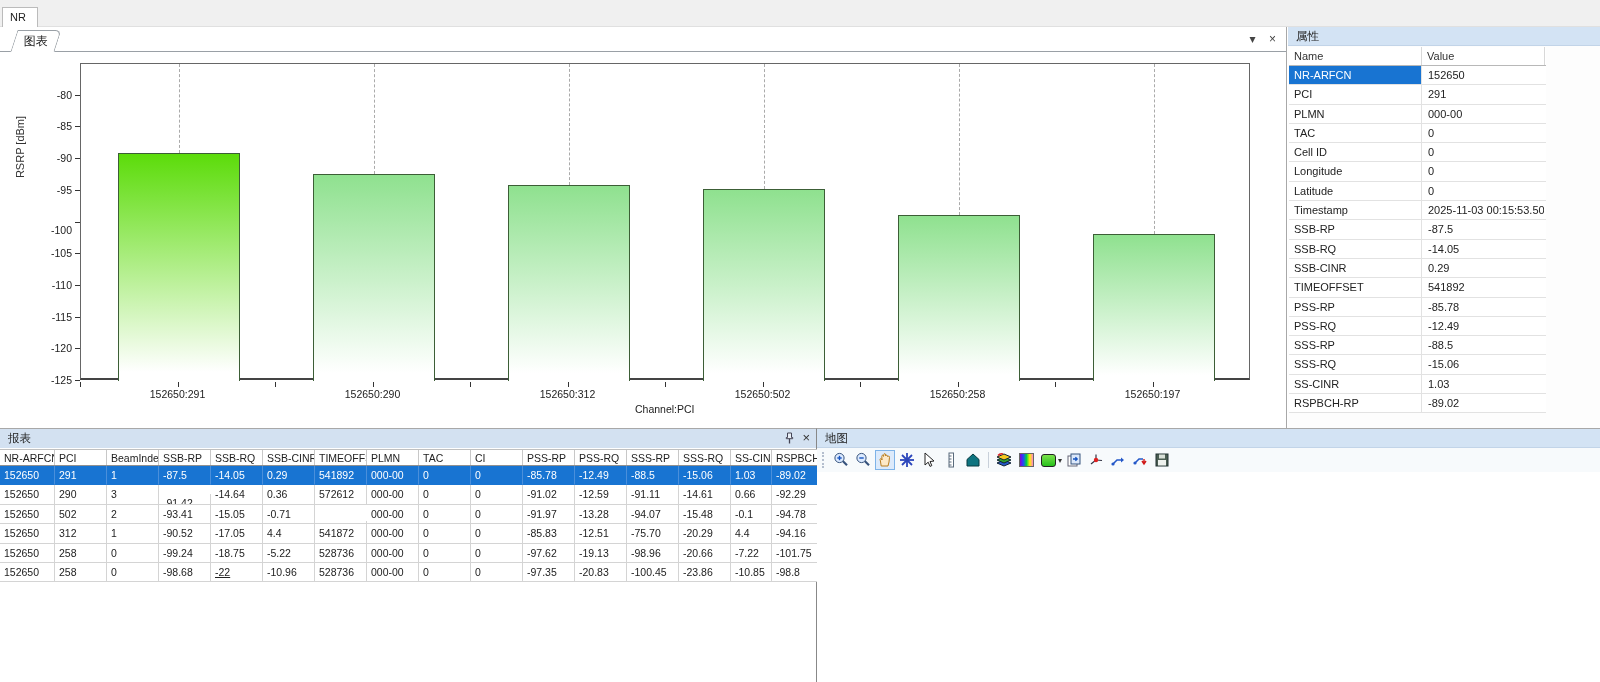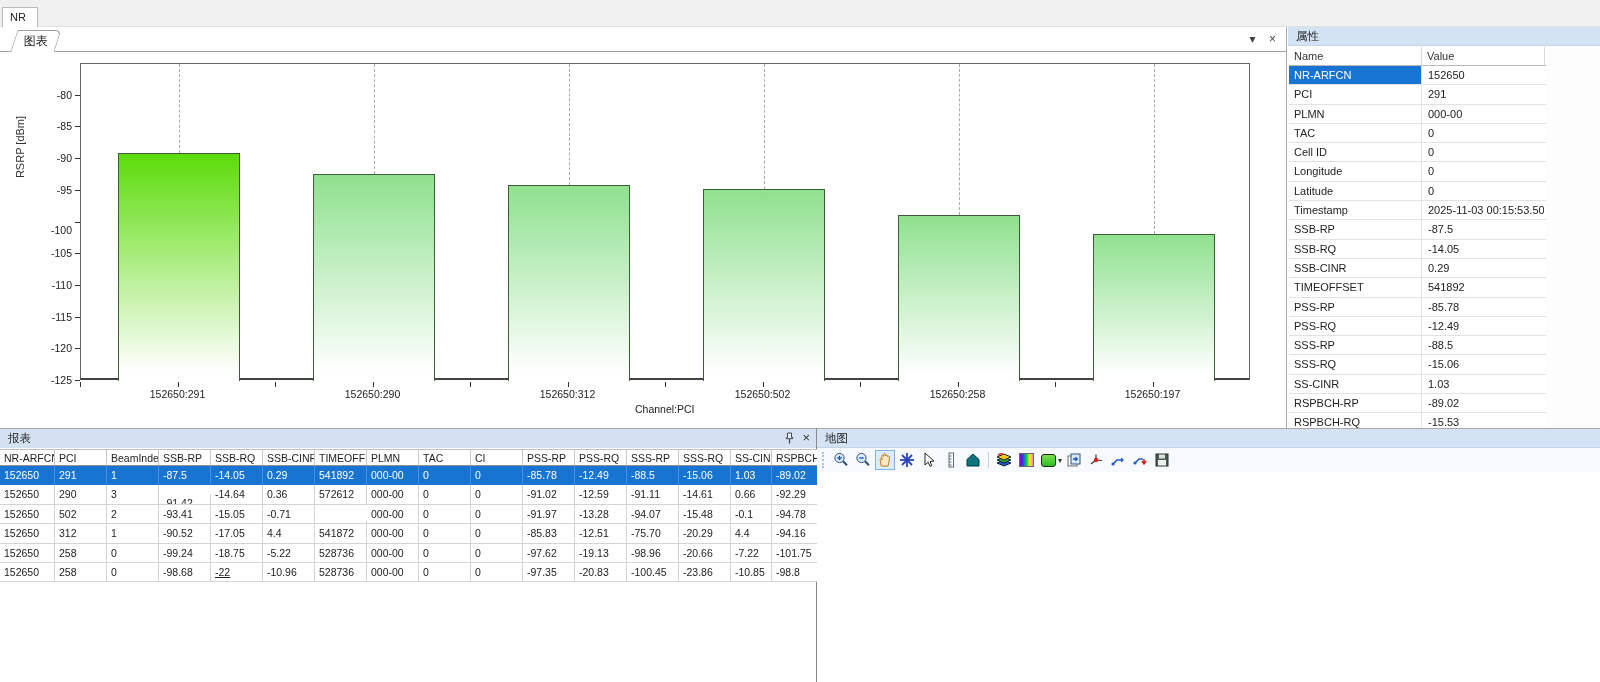--- a/index.html
+++ b/index.html
@@ -241,24 +241,20 @@
             <div class="pval">-15.06</div>
           </div>
           <div class="prow">
             <div class="pname">SS-CINR</div>
             <div class="pval">1.03</div>
           </div>
           <div class="prow">
             <div class="pname">RSPBCH-RP</div>
             <div class="pval">-89.02</div>
           </div>
-          <div class="prow">
-            <div class="pname">RSPBCH-RQ</div>
-            <div class="pval">-15.53</div>
-          </div>
         </div>
     </div>
   </div>
 
   <div class="report-panel">
     <div class="report-header">
       <span>报表</span>
       <span class="hdr-btns">
         <span class="pin">
           <svg width="11" height="13" viewBox="0 0 11 13">

